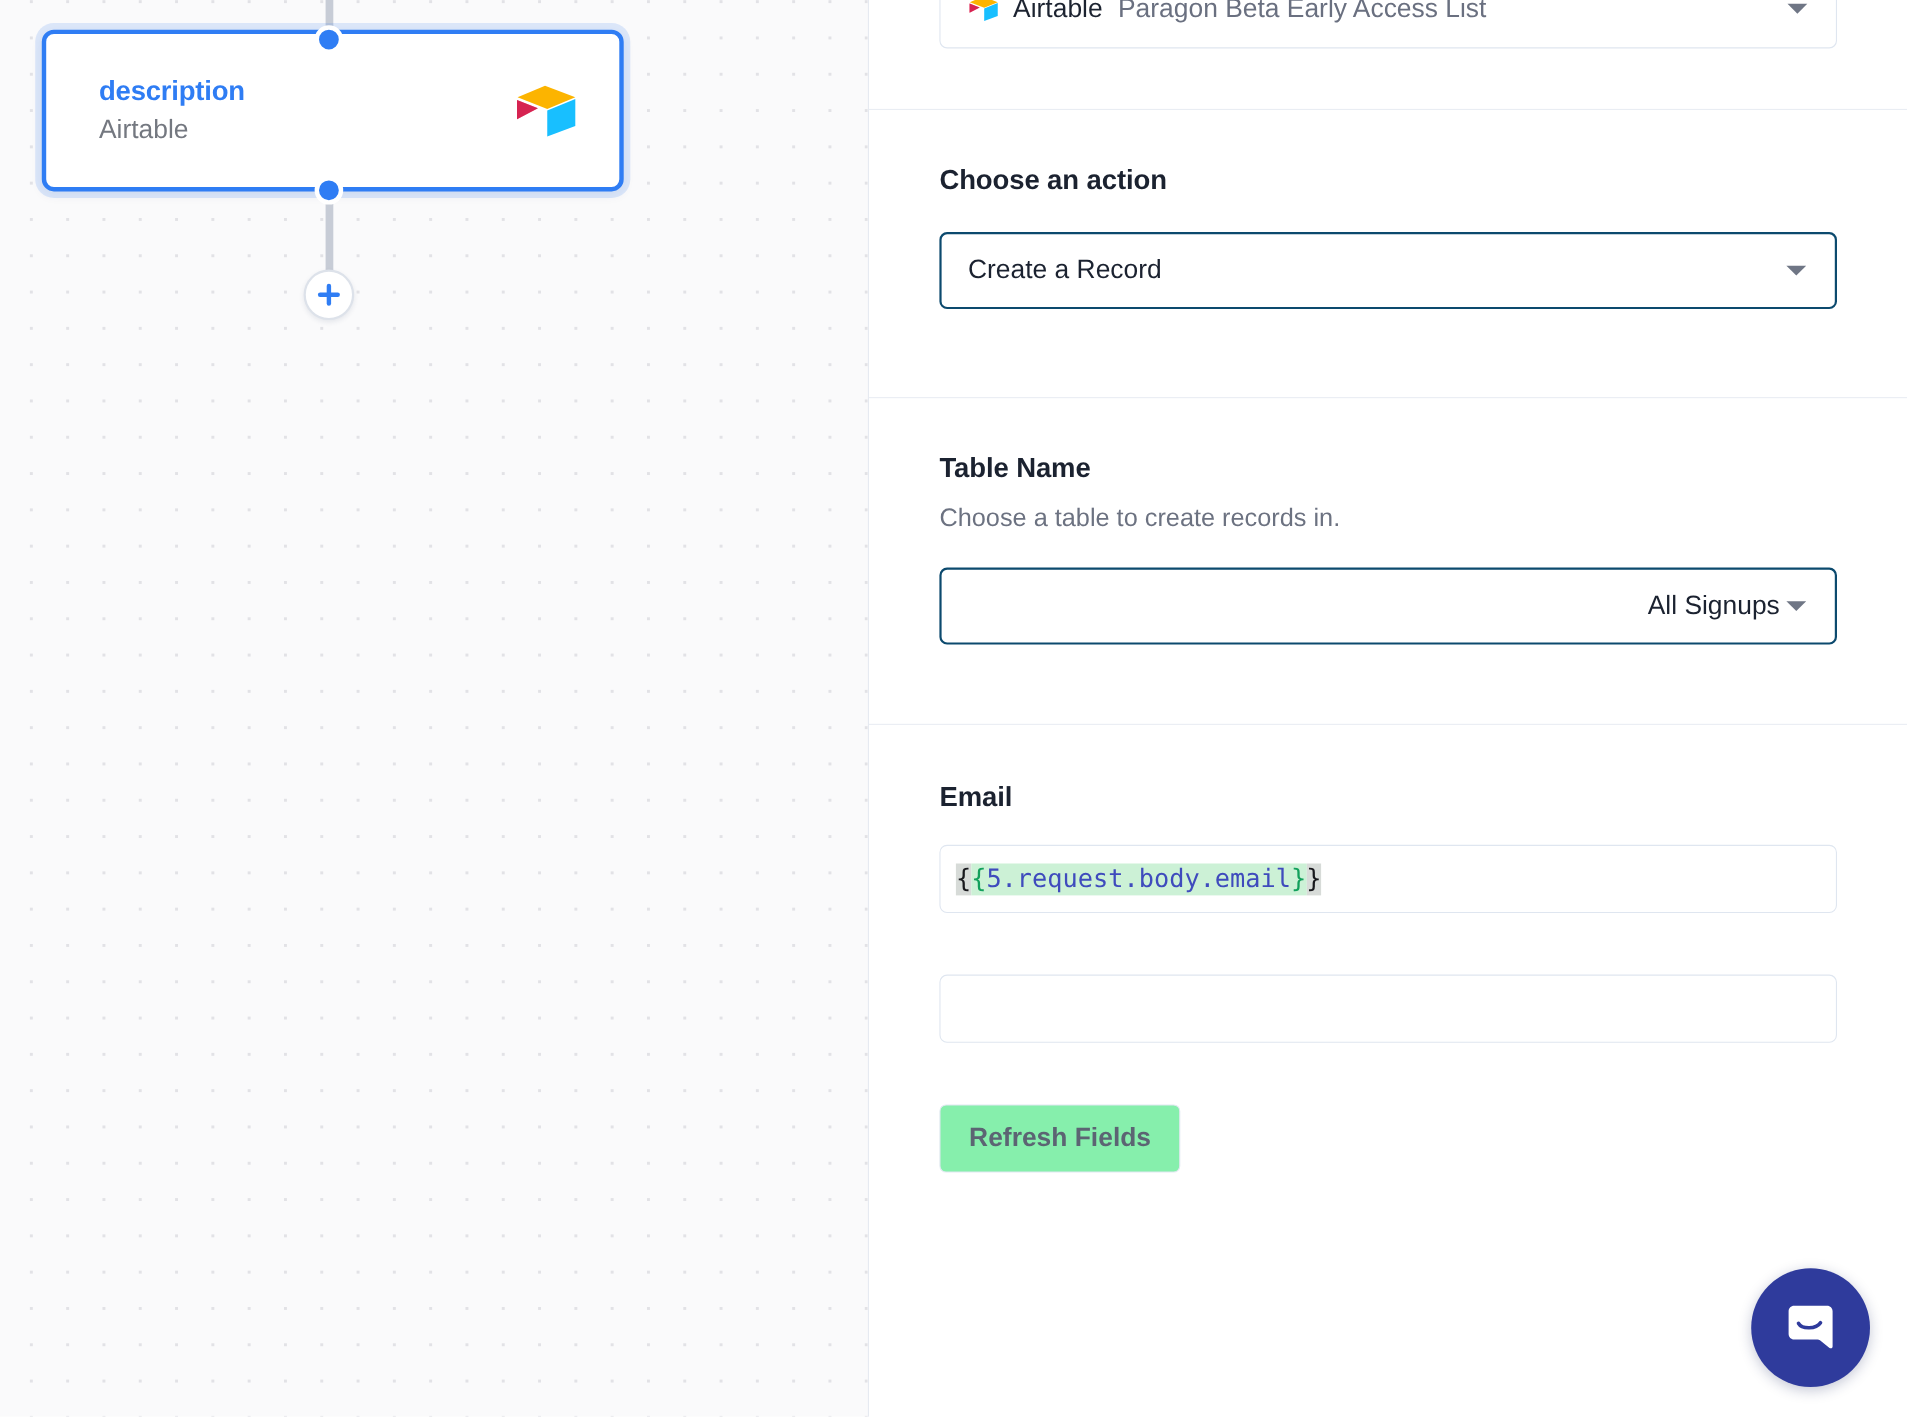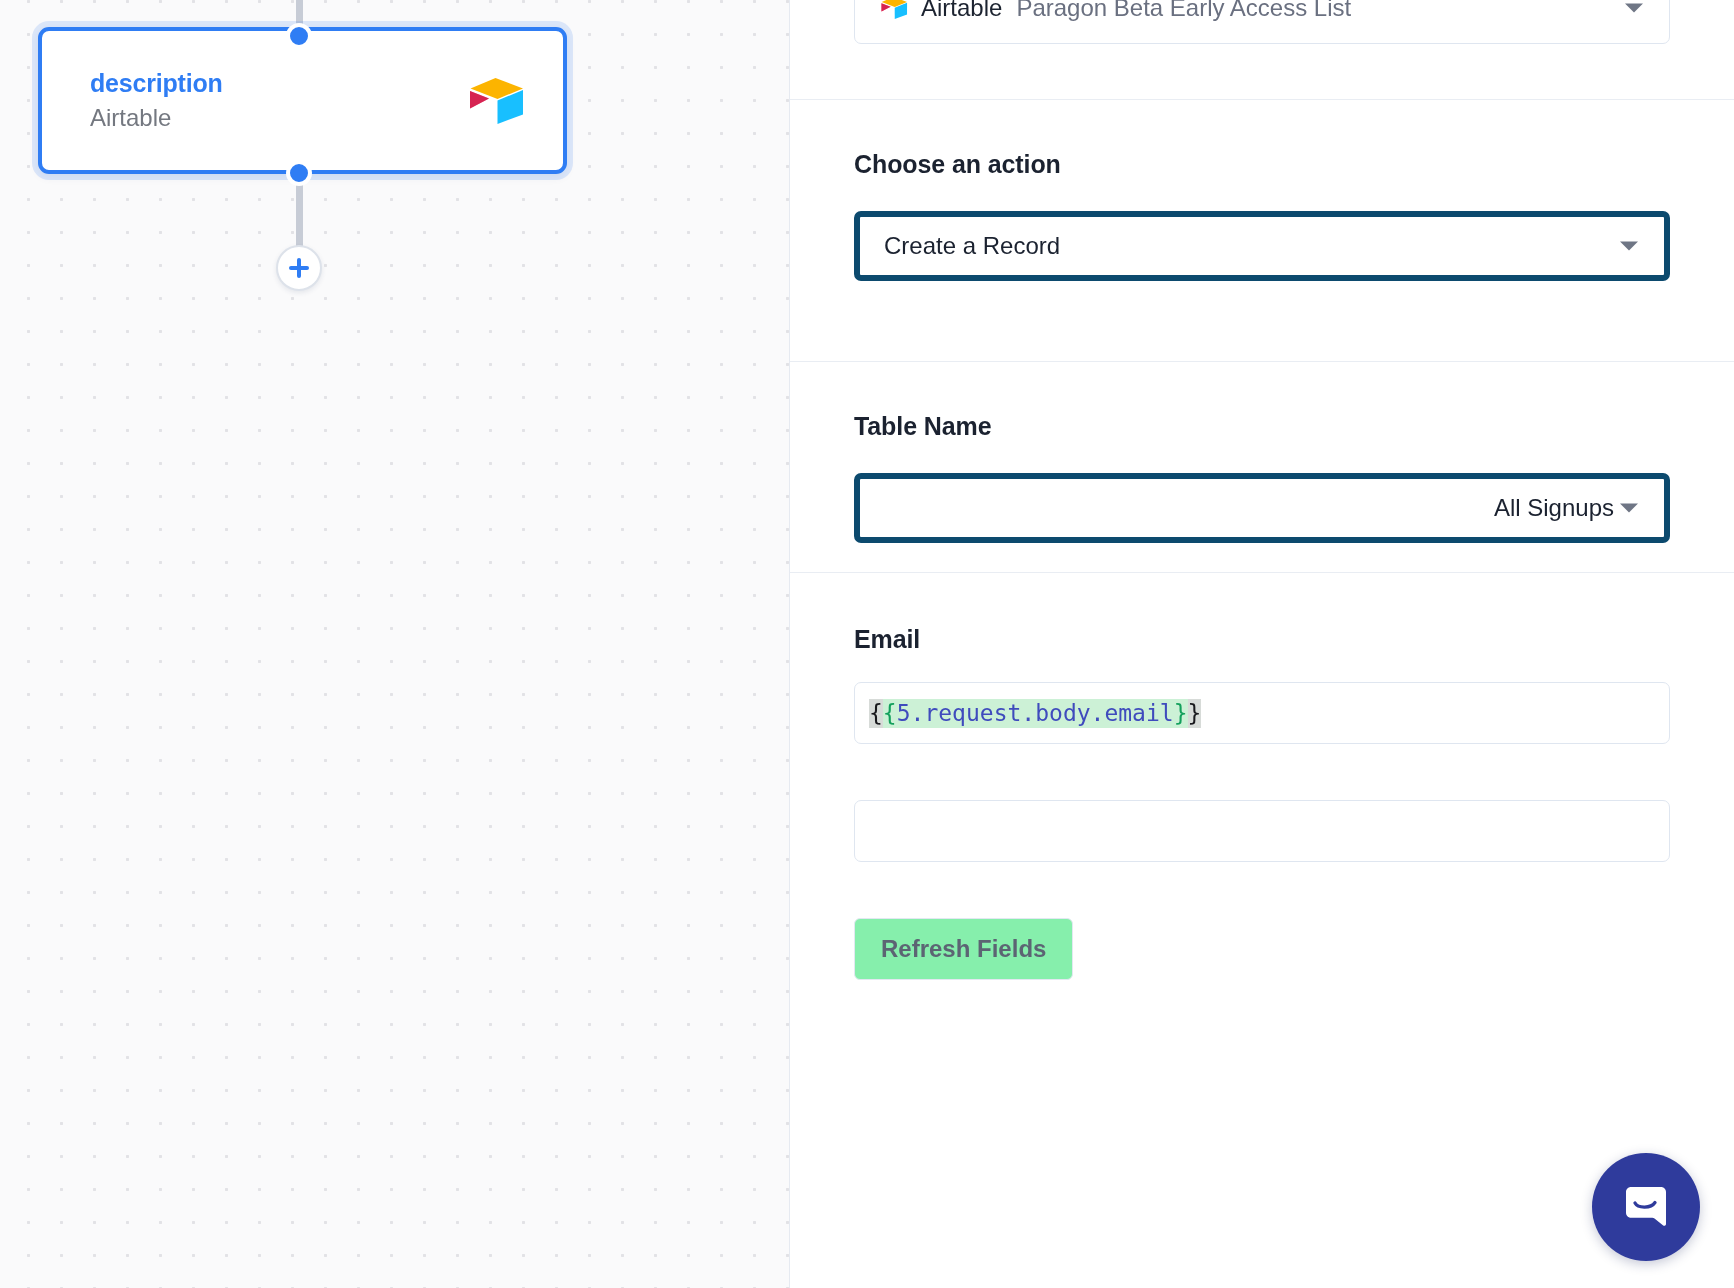--- a/index.html
+++ b/index.html
@@ -192,21 +192,21 @@
   }
   .sec-desc {
     font-size: 23px;
     color: #6c7281;
     margin-top: 16px;
   }
 
   .select-box {
     position: relative;
     height: 70px;
-    border: 6px solid #0c4a6e;
+    border: 2px solid #0c4a6e;
     border-radius: 7px;
     background: #fff;
     display: flex;
     align-items: center;
     padding: 0 50px 0 24px;
     font-size: 24px;
     color: #1b2230;
     cursor: pointer;
   }
 
@@ -330,22 +330,23 @@
     </div>
 
     <div class="section" style="padding-top:50px;padding-bottom:80px;">
       <div class="sec-title">Choose an action</div>
       <div class="select-box" style="margin-top:32px;">
         <span>Create a Record</span>
         <span class="caret"></span>
       </div>
     </div>
 
-    <div class="section" style="padding-top:50px;padding-bottom:29px;">
+    <div class="section" style="padding-top:50px;padding-bottom:72px;">
       <div class="sec-title">Table Name</div>
+      <div class="sec-desc">Choose a table to create records in.</div>
       <div class="select-box" style="margin-top:32px;justify-content:flex-end;">
         <span>All Signups</span>
         <span class="caret"></span>
       </div>
     </div>
 
     <div class="section no-border" style="padding-top:52px;">
 
       <div>
         <div class="sec-title">Email</div>

